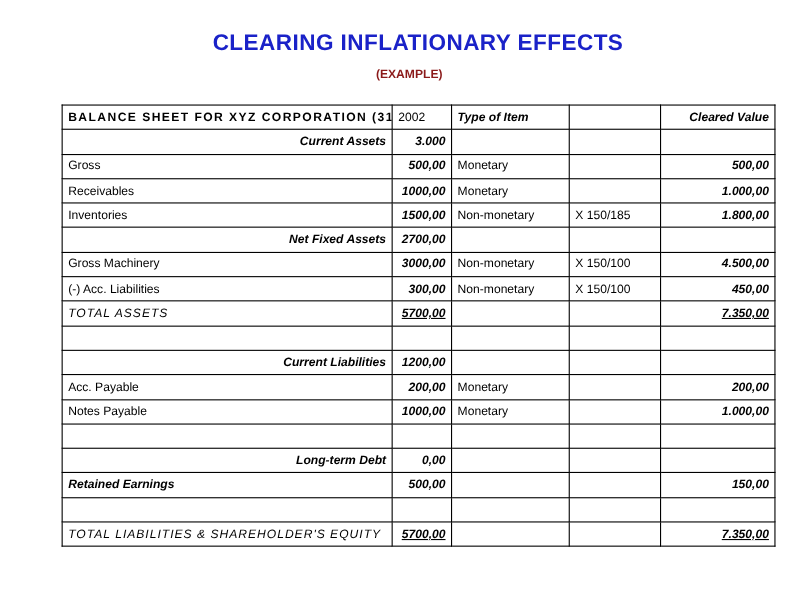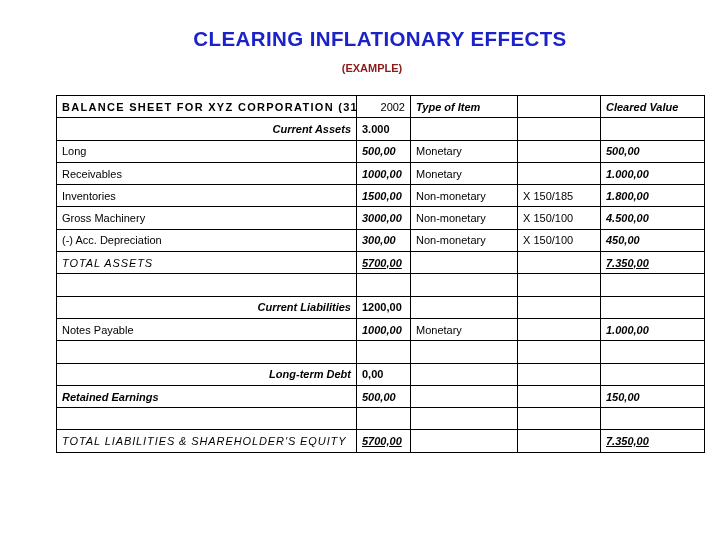--- a/index.html
+++ b/index.html
@@ -69,34 +69,34 @@
   }
 
   
   col.c-label { width: 300px; }
   col.c-2002  { width: 54px; }
   col.c-type  { width: 107px; }
   col.c-fact  { width: 83px; }
   col.c-clear { width: 104px; }
 
   
-  .num   { text-align: left; }
+  .num   { text-align: right; }
   .left  { text-align: left; }
 
   
   .hdr-caps {
     font-size: 7.2px;
     letter-spacing: 1.3px;
     font-weight: bold;
     color: #000000;
     text-align: center;
   }
   .hdr-year {
     font-size: 12px;
-    text-align: right;
+    text-align: left;
     color: #000000;
   }
   .hdr-ital {
     font-style: italic;
     font-weight: bold;
     font-size: 11.5px;
     color: #000000;
   }
 
   .sec {               
@@ -124,20 +124,21 @@
     font-size: 11px;
     color: #cc0000;
   }
   .val-green {
     font-style: italic;
     font-weight: bold;
     font-size: 11px;
     color: #0e8a2e;
   }
   .val-teal {
+    font-style: italic;
     font-weight: bold;
     font-size: 11px;
     color: #127e76;
   }
   .total-label {
     font-size: 7.2px;
     letter-spacing: 0.9px;
     font-style: italic;
     font-weight: normal;
     color: #1a1a8c;
@@ -181,49 +182,56 @@
         <td class="hdr-ital num">Cleared Value</td>
       </tr>
     <tr>
           <td class="sec left">Current Assets</td>
           <td class="val-teal num">3.000</td>
           <td class="plain left"></td>
           <td class="plain left"></td>
           <td class="val num"></td>
         </tr>
         <tr>
-          <td class="plain left">Long</td>
+          <td class="plain left">Gross</td>
           <td class="val num">500,00</td>
           <td class="plain left">Monetary</td>
           <td class="plain left"></td>
           <td class="val num">500,00</td>
         </tr>
         <tr>
           <td class="plain left">Receivables</td>
           <td class="val num">1000,00</td>
           <td class="plain left">Monetary</td>
           <td class="plain left"></td>
           <td class="val num">1.000,00</td>
         </tr>
         <tr>
           <td class="plain left">Inventories</td>
           <td class="val num">1500,00</td>
           <td class="plain left">Non-monetary</td>
           <td class="plain left">X 150/185</td>
           <td class="val num">1.800,00</td>
         </tr>
         <tr>
+          <td class="sec left">Net Fixed  Assets</td>
+          <td class="val-teal num">2700,00</td>
+          <td class="plain left"></td>
+          <td class="plain left"></td>
+          <td class="val num"></td>
+        </tr>
+        <tr>
           <td class="plain left">Gross Machinery</td>
           <td class="val num">3000,00</td>
           <td class="plain left">Non-monetary</td>
           <td class="plain left">X 150/100</td>
           <td class="val num">4.500,00</td>
         </tr>
         <tr>
-          <td class="plain left">(-) Acc. Depreciation</td>
+          <td class="plain left">(-) Acc. Liabilities</td>
           <td class="val-red num">300,00</td>
           <td class="plain left">Non-monetary</td>
           <td class="plain left">X 150/100</td>
           <td class="val-red num">450,00</td>
         </tr>
         <tr>
           <td class="total-label left">TOTAL ASSETS</td>
           <td class="total-val num">5700,00</td>
           <td class="plain left"></td>
           <td class="plain left"></td>
@@ -237,20 +245,27 @@
           <td class="val num"></td>
         </tr>
         <tr>
           <td class="sec left">Current Liabilities</td>
           <td class="val-teal num">1200,00</td>
           <td class="plain left"></td>
           <td class="plain left"></td>
           <td class="val num"></td>
         </tr>
         <tr>
+          <td class="plain left">Acc. Payable</td>
+          <td class="val num">200,00</td>
+          <td class="plain left">Monetary</td>
+          <td class="plain left"></td>
+          <td class="val num">200,00</td>
+        </tr>
+        <tr>
           <td class="plain left">Notes Payable</td>
           <td class="val num">1000,00</td>
           <td class="plain left">Monetary</td>
           <td class="plain left"></td>
           <td class="val num">1.000,00</td>
         </tr>
         <tr class="blankrow">
           <td class="plain left"></td>
           <td class="val num"></td>
           <td class="plain left"></td>

